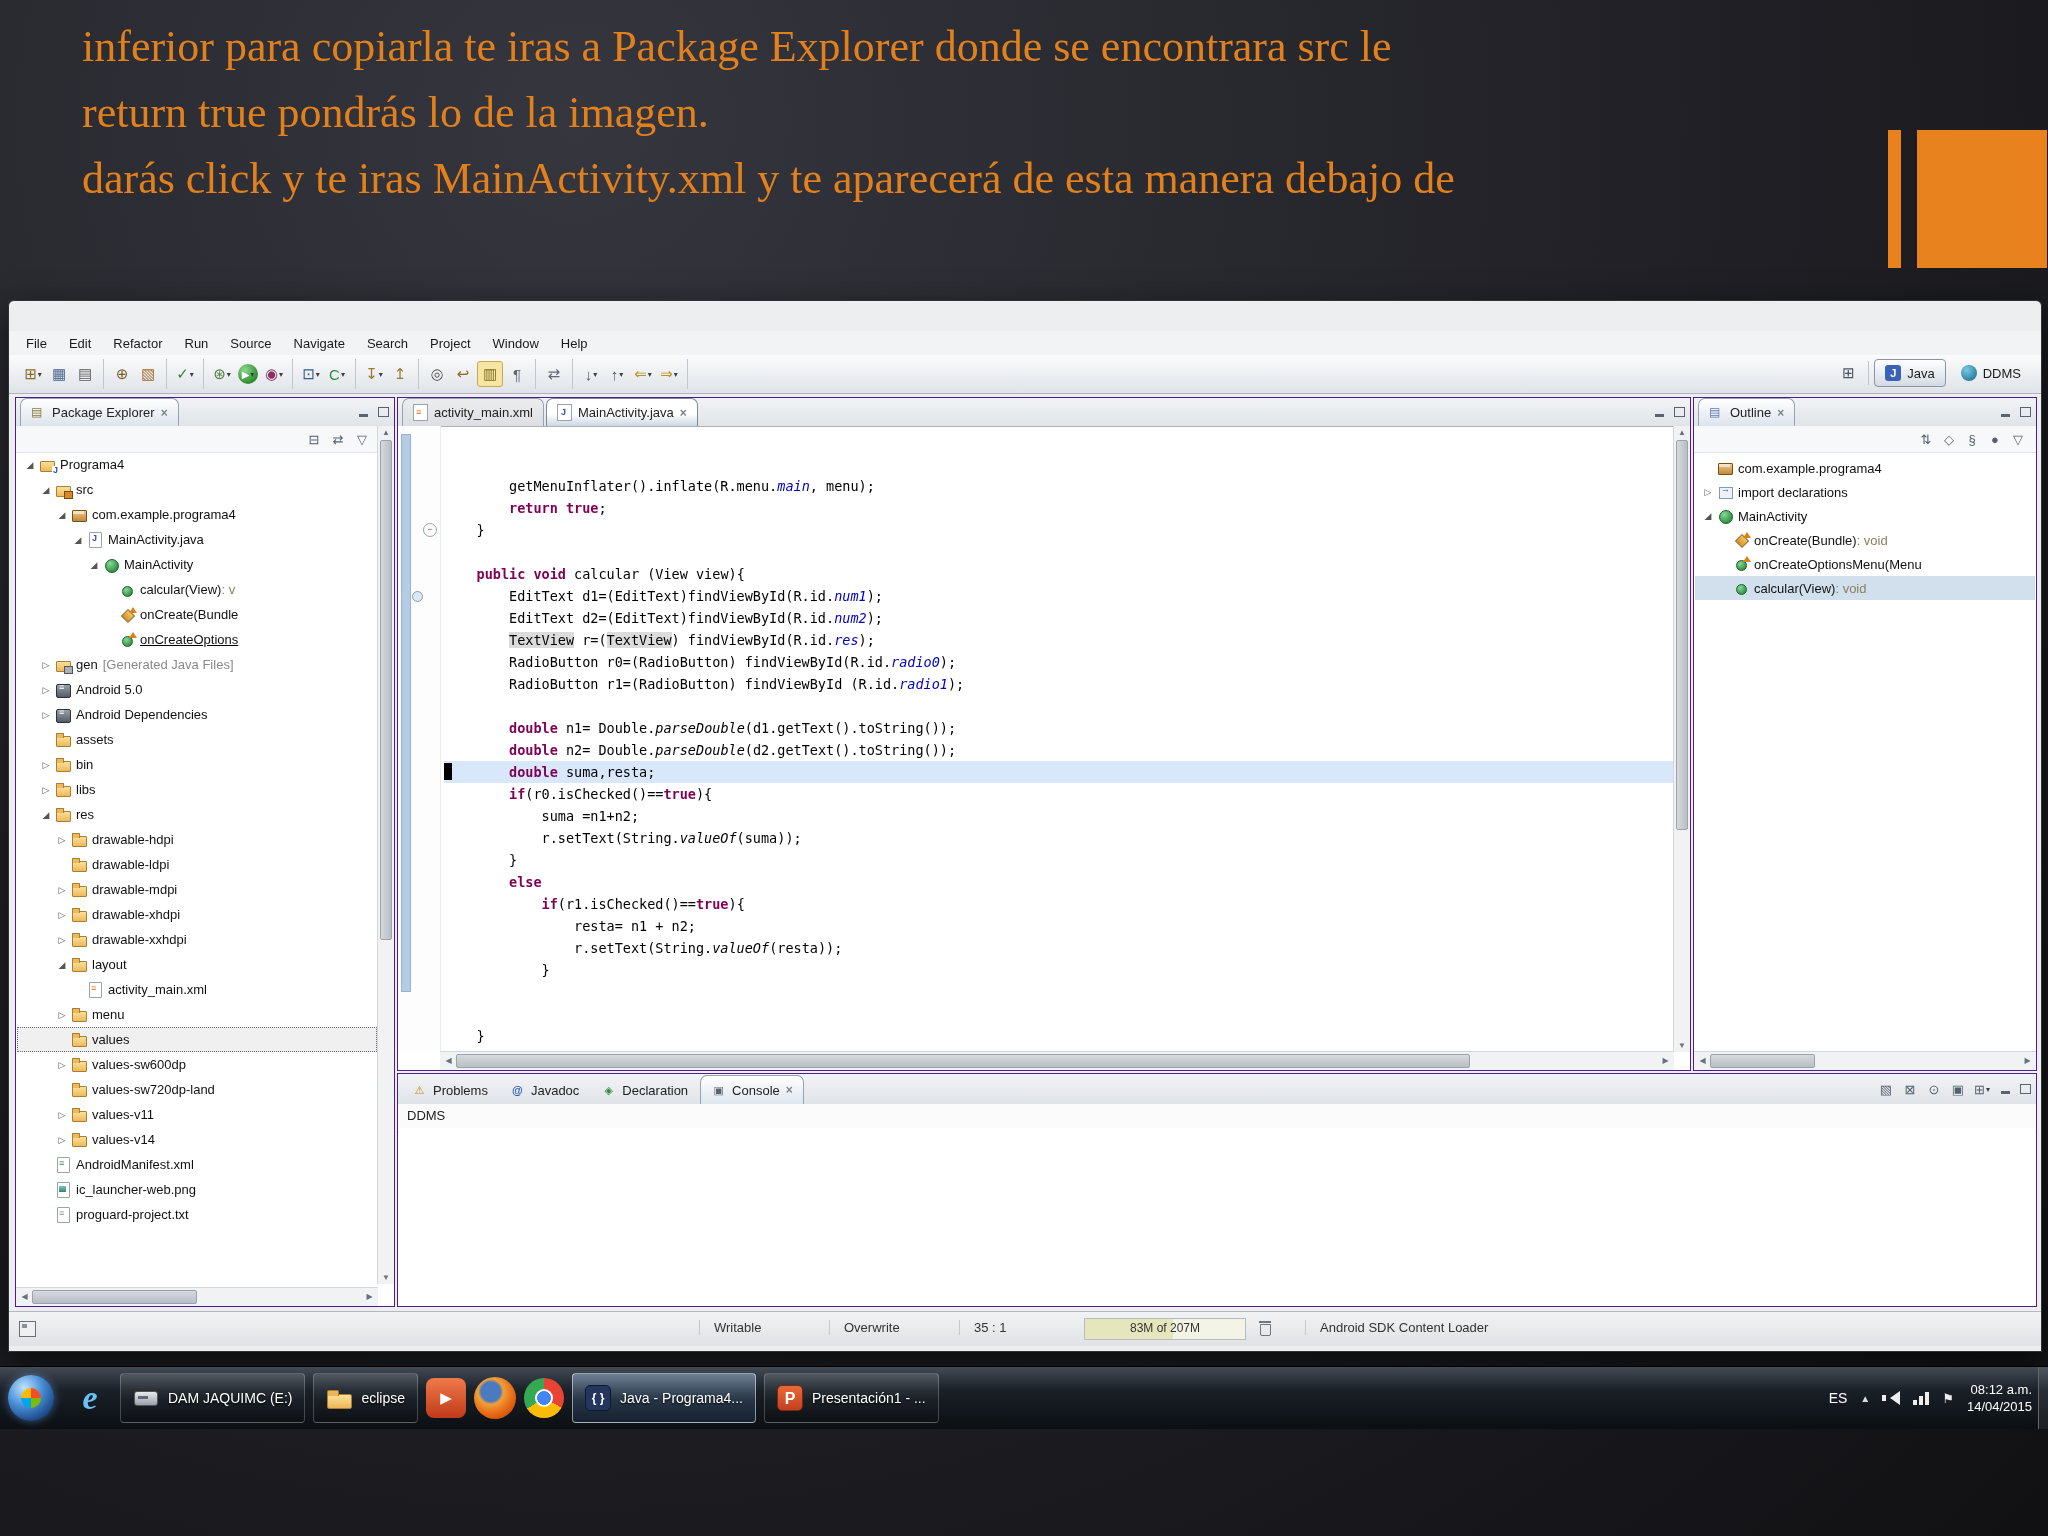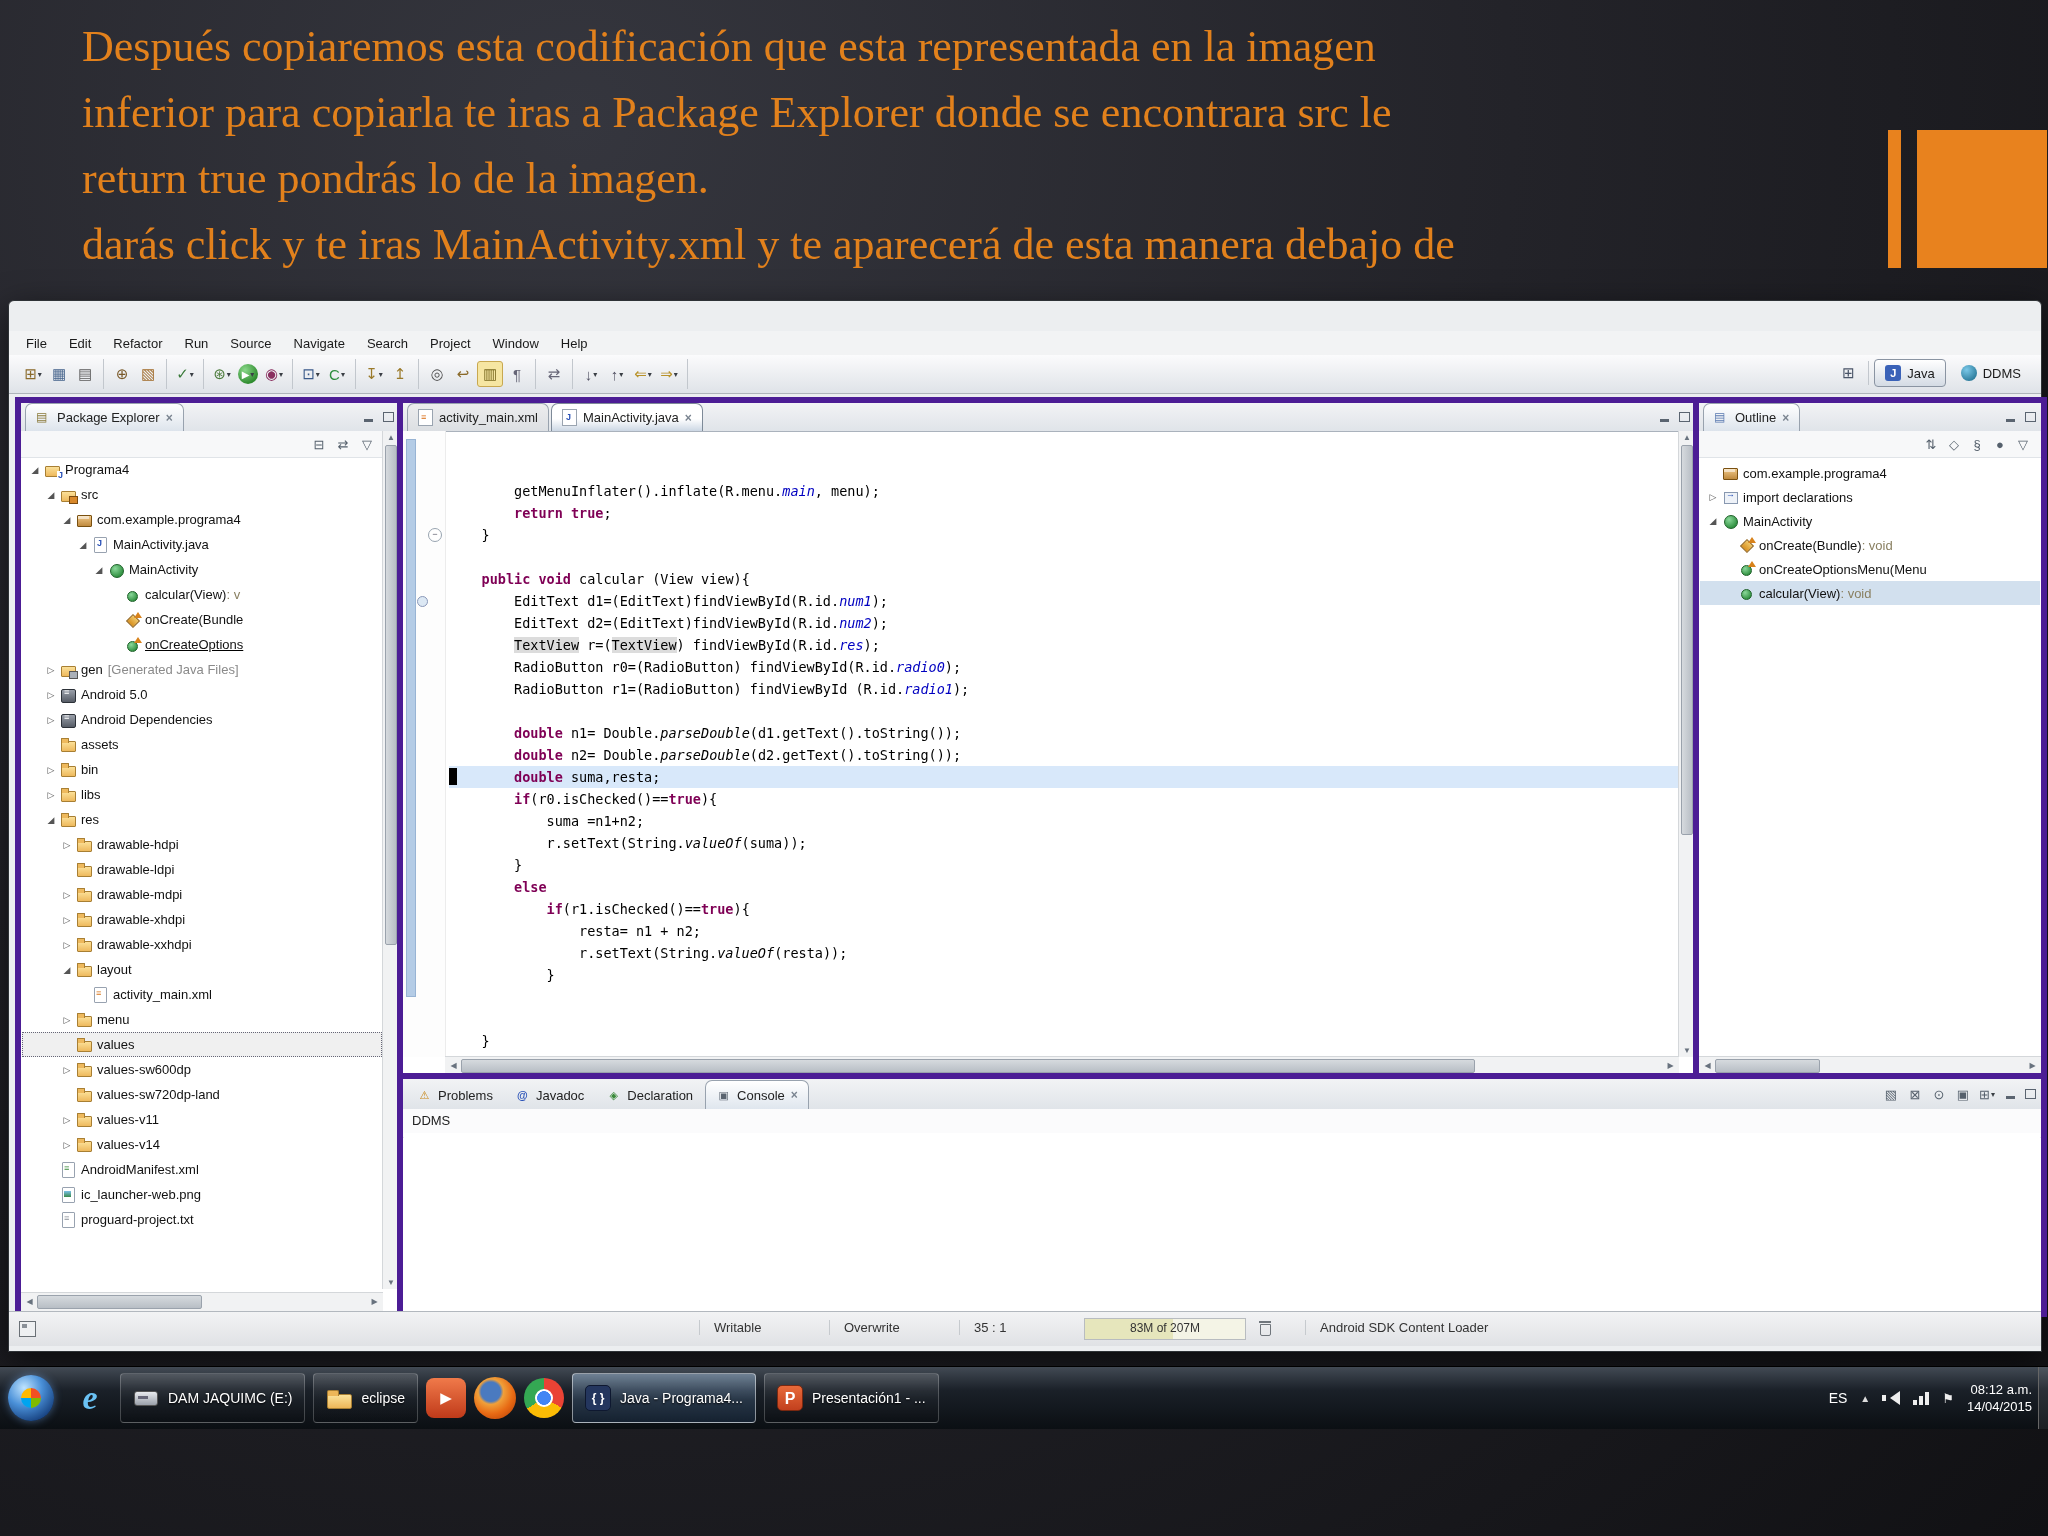--- a/index.html
+++ b/index.html
@@ -47,21 +47,21 @@
        font-size:15px;border-right:1px solid #c2c7cd;padding-right:6px}
   .persp-open::before{content:"⊞"}
   .persp-btn{height:26px;display:flex;align-items:center;gap:6px;padding:0 10px;border-radius:4px;font-size:13px;color:#1a1a1a}
   .persp-btn.active{border:1px solid #8a94a2;background:linear-gradient(#ffffff,#d4dbe4)}
   .pico-java{width:16px;height:16px;border-radius:3px;background:#3a62b8;color:#fff;font-size:11px;font-weight:bold;
        display:flex;align-items:center;justify-content:center}
   .pico-java::before{content:"J"}
   .pico-ddms{width:16px;height:16px;border-radius:50%;background:radial-gradient(circle at 35% 30%,#7ac8e8,#2a7a9a 78%)}
 
   
-  .panel{position:absolute;background:#fff;border:6px solid #4c1d95}
+  .panel{position:absolute;background:#fff;border:1px solid #4c1d95}
   .vtabrow{position:absolute;left:0;right:0;top:0;height:28px;border-bottom:1px solid #aab2bc;
        background:linear-gradient(#f2f3f5,#e0e4e9);display:flex;align-items:flex-end;padding-left:4px}
   .vtab{display:flex;align-items:center;gap:6px;height:27px;padding:0 10px;font-size:13px;color:#222;
        border:1px solid #98a2ae;border-bottom:none;border-radius:7px 7px 0 0;
        background:linear-gradient(#ffffff,#dde4ec);margin-right:2px;white-space:nowrap}
   .tclose{color:#7a8490;font-size:12px;font-weight:bold}
   .tclose::before{content:"×"}
   .minmax{position:absolute;right:5px;top:8px;display:flex;gap:7px}
   .mm{width:12px;height:11px;position:relative}
   .mm-min::after{content:"";position:absolute;left:1px;bottom:0;width:9px;height:3px;background:#5a6470}
@@ -232,21 +232,20 @@
   .nbar{width:4px;background:#eee}
   .n1{height:5px}.n2{height:9px}.n3{height:13px}
   .tray-flag{font-size:13px;color:#eee}.tray-flag::before{content:"⚑"}
   .tray-clock{text-align:right;font-size:13px;line-height:17px}
   .show-desktop{position:absolute;right:0;top:0;width:9px;height:100%;border-left:1px solid #666;background:rgba(255,255,255,.07)}
 </style>
 </head>
 <body>
 
 <div class="caption">
-    <div class="cap-line">Después copiaremos esta codificación que esta representada en la imagen</div>
     <div class="cap-line">inferior para copiarla te iras a Package Explorer donde se encontrara  src le</div>
     <div class="cap-line">return true pondrás lo de la imagen.</div>
     <div class="cap-line">darás click y te iras MainActivity.xml y te aparecerá de esta manera debajo de</div>
   </div>
 <div class="marker-thin"></div>
 <div class="marker-rect"></div>
 
 <div class="win">
 
 

